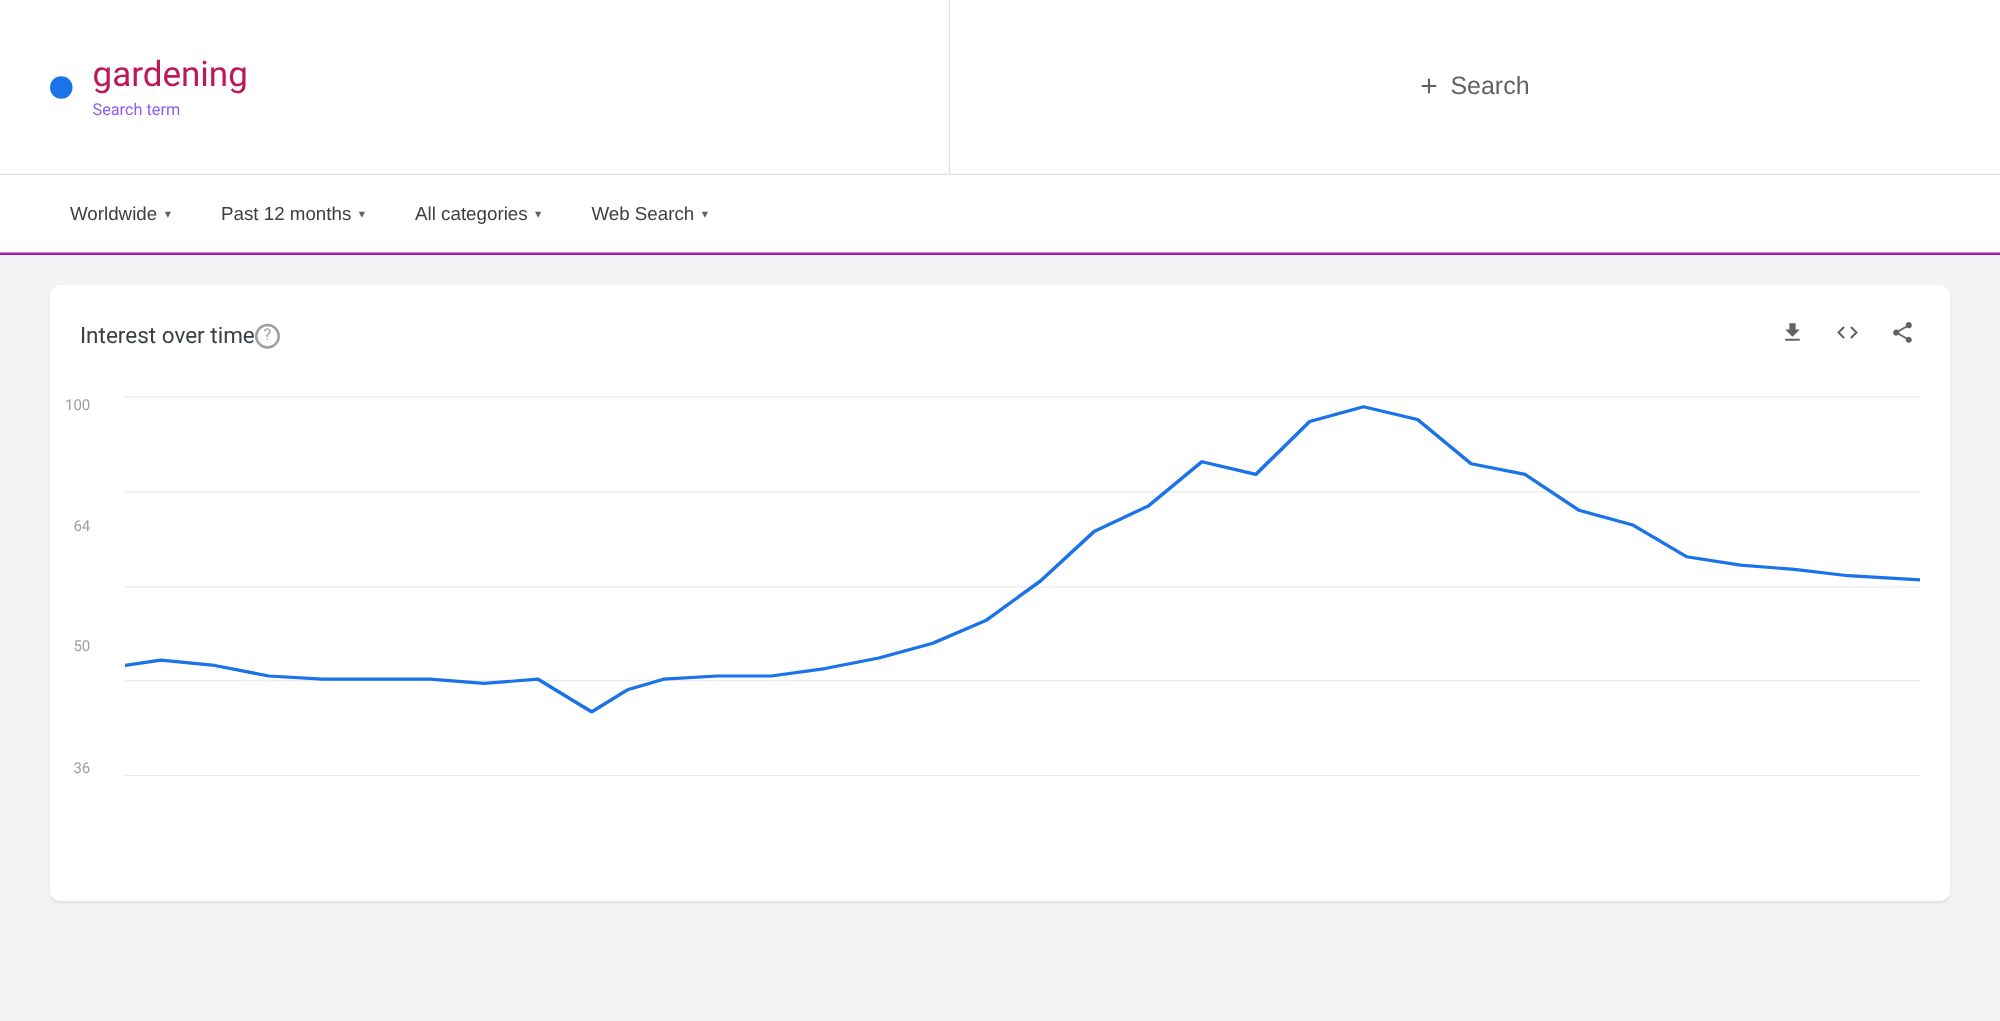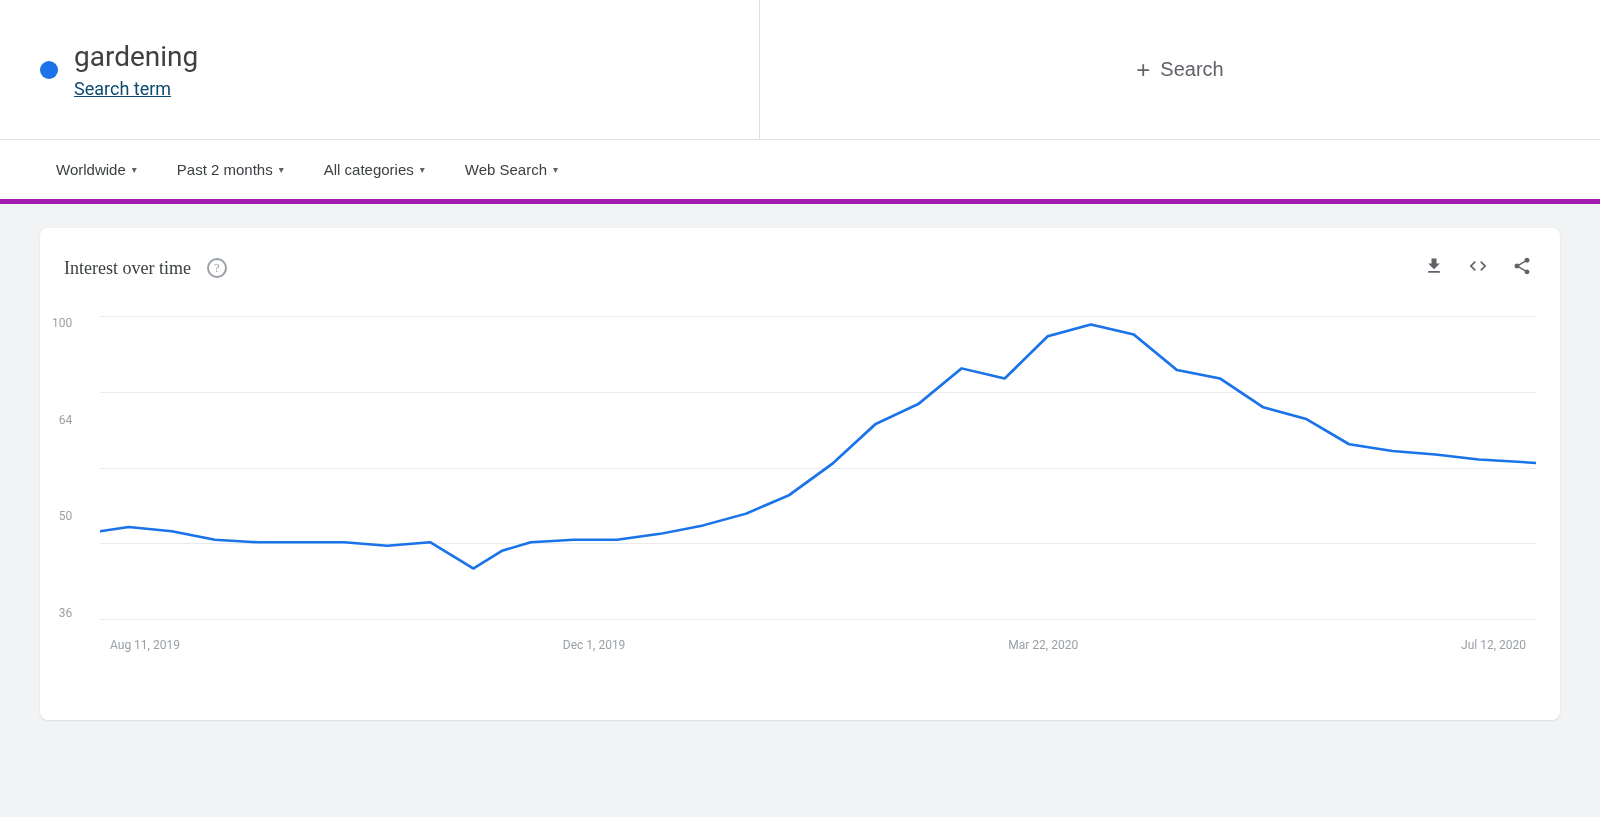--- a/index.html
+++ b/index.html
@@ -33,29 +33,28 @@
       background: #1a73e8;
       flex-shrink: 0;
       margin-right: 16px;
     }
 
     .term-info {}
 
     .term-name {
       font-size: 28px;
       font-weight: 400;
-      color: #404040;
+      color: #be185d;
       line-height: 1.2;
     }
 
     .term-type {
-      font-size: 18px;
-      color: #0c4a6e;
+      font-size: 13px;
+      color: #8b5cf6;
       margin-top: 4px;
-      text-decoration: underline;
     }
 
     .compare-section {
       flex: 1;
       display: flex;
       align-items: center;
       justify-content: center;
       padding: 24px 40px;
     }
 
@@ -77,21 +76,21 @@
       font-weight: 300;
       color: #5f6368;
     }
 
     .filters-bar {
       background: #fff;
       display: flex;
       align-items: center;
       padding: 0 40px;
       height: 64px;
-      border-bottom: 5px solid #a21caf;
+      border-bottom: 2px solid #a21caf;
       gap: 0;
     }
 
     .filter-dropdown {
       display: flex;
       align-items: center;
       gap: 6px;
       padding: 8px 16px;
       cursor: pointer;
       border-radius: 4px;
@@ -121,22 +120,21 @@
     .chart-header {
       display: flex;
       align-items: center;
       justify-content: space-between;
       padding: 0 24px 16px 24px;
     }
 
     .chart-title-row {
       display: flex;
       align-items: center;
-      gap: 16px;
-      font-family: Liberation Serif, serif;
+      gap: 0;
     }
 
     .chart-title {
       font-size: 18px;
       color: #3c4043;
       font-weight: 400;
     }
 
     .help-icon {
       width: 20px;
@@ -252,21 +250,21 @@
     </button>
   </div>
 </div>
 
 <div class="filters-bar">
   <button class="filter-dropdown">
     <span>Worldwide</span>
     <span class="chevron">▾</span>
   </button>
   <button class="filter-dropdown">
-    <span>Past 2 months</span>
+    <span>Past 12 months</span>
     <span class="chevron">▾</span>
   </button>
   <button class="filter-dropdown">
     <span>All categories</span>
     <span class="chevron">▾</span>
   </button>
   <button class="filter-dropdown">
     <span>Web Search</span>
     <span class="chevron">▾</span>
   </button>
@@ -358,23 +356,17 @@
               1134,108
               1176,122
               1218,152
               1260,160
               1302,164
               1344,170
               1400,174
             "></polyline>
         </svg>
 
-        <div class="x-axis-labels">
-          <span class="x-label">Aug 11, 2019</span>
-          <span class="x-label">Dec 1, 2019</span>
-          <span class="x-label">Mar 22, 2020</span>
-          <span class="x-label">Jul 12, 2020</span>
-        </div>
 
       </div>
     </div>
   </div>
 </div>
 
 </body></html>

